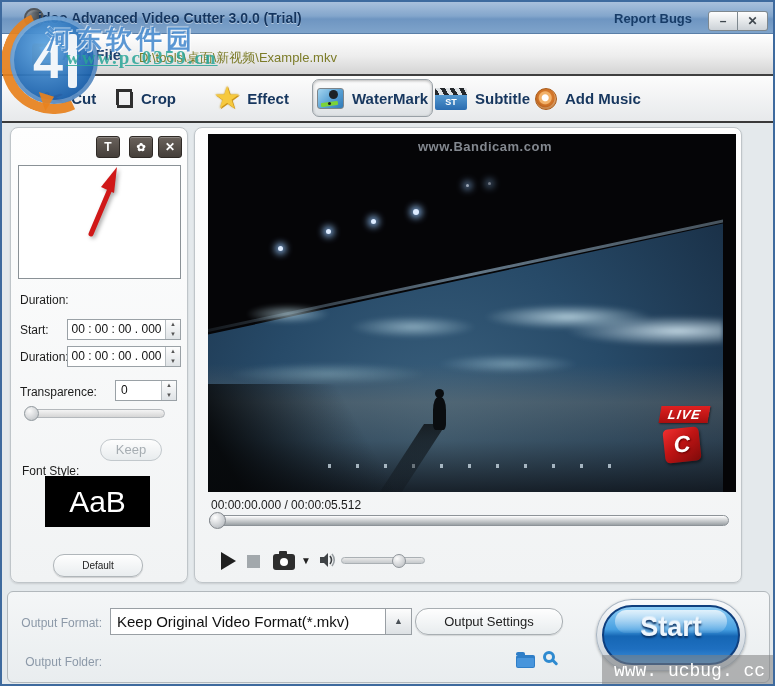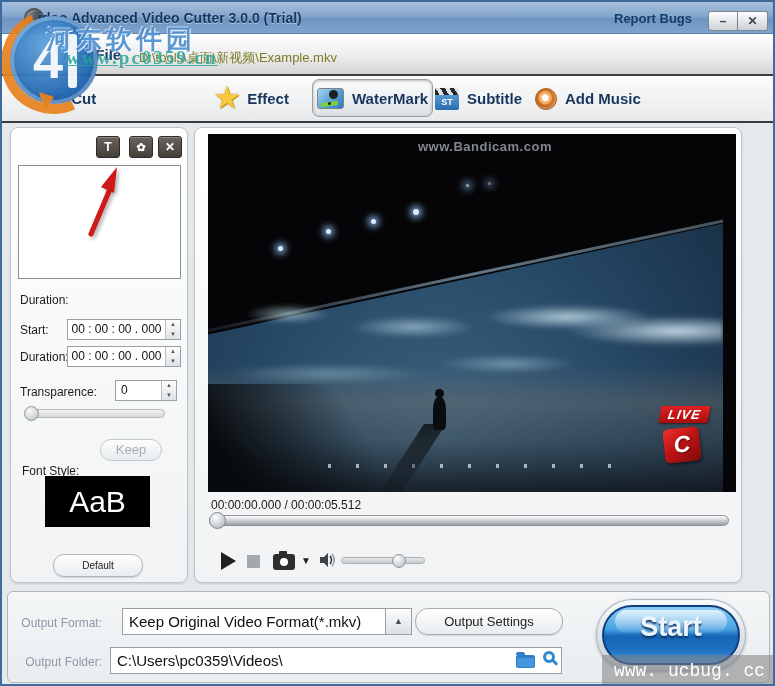--- a/index.html
+++ b/index.html
@@ -51,21 +51,21 @@
   .icon-crop::after{content:"";position:absolute;right:0;bottom:0;width:13px;height:13px;
     border:3px solid #2f2f2f;border-left:none;border-top:none;}
   .icon-effect{font-size:27px;color:#f6c93e;line-height:1;
     text-shadow:0 0 2px #b8860b,1px 1px 0 #d29a20;}
   .icon-wm{width:27px;height:21px;border:1px solid #7d858b;border-radius:3px;position:relative;
     background:linear-gradient(135deg,#a4d5f0 0%,#57a0d4 55%,#2f7ab8 100%);}
   .icon-wm::before{content:"";position:absolute;left:3px;bottom:2px;width:17px;height:4px;
     background:#7cd338;transform:rotate(-8deg);border-radius:1px;}
   .icon-wm::after{content:"";position:absolute;right:5px;top:1px;width:9px;height:9px;background:#1d2125;
     border-radius:50%;box-shadow:-4px 9px 0 -3px #1d2125;}
-  .icon-st{width:24px;height:22px;position:relative;}
+  .icon-st{width:32px;height:22px;position:relative;}
   .icon-st .clap{position:absolute;top:0;left:0;right:0;height:7px;border-radius:2px 2px 0 0;
     background:repeating-linear-gradient(60deg,#23272b 0 4px,#dfe3e6 4px 8px);}
   .icon-st .stbody{position:absolute;top:7px;left:0;right:0;bottom:0;border-radius:0 0 2px 2px;
     background:linear-gradient(#5599d0,#2a6cb0);color:#fff;font-size:9px;font-weight:bold;
     text-align:center;line-height:15px;}
   .icon-music{width:22px;height:22px;border-radius:50%;border:1px solid #a85a18;
     background:radial-gradient(circle at 46% 44%,#ffffff 0 3px,#f2b26a 4px 6px,#d4772a 7px 9px,#f0b478 10px);
     box-shadow:inset 0 -2px 3px rgba(120,50,0,.4);}
 
   
@@ -165,21 +165,21 @@
     background:linear-gradient(#e8e8e8,#c6cacd);border:1px solid #aab0b4;}
   #vol-thumb{position:absolute;left:50px;top:-4px;width:14px;height:14px;border-radius:50%;cursor:grab;
     background:radial-gradient(circle at 35% 30%,#fbfbfb,#b5b9bd);border:1px solid #8f959a;}
 
   
   #bottom-panel{position:absolute;left:5px;top:589px;width:763px;height:92px;border:1px solid #b2b8bc;border-radius:6px;
     background:linear-gradient(#f4f6f7,#e9edef);}
   .out-label{position:absolute;font-size:12px;color:#8c99a8;width:90px;text-align:right;white-space:nowrap;}
   #fmt-label{left:4px;top:24px;} #folder-label{left:4px;top:63px;}
   #fmt-combo{position:absolute;left:102px;top:16px;width:276px;height:27px;background:#fff;border:1px solid #999fa4;
-    font-size:15px;line-height:25px;padding-left:6px;color:#111;cursor:pointer;white-space:nowrap;overflow:hidden;margin-left:12px;}
+    font-size:15px;line-height:25px;padding-left:6px;color:#111;cursor:pointer;white-space:nowrap;overflow:hidden;}
   #fmt-arrow{position:absolute;left:377px;top:16px;width:27px;height:27px;border:1px solid #999fa4;cursor:pointer;
     background:linear-gradient(#fdfdfd,#dde1e4);text-align:center;line-height:25px;font-size:9px;color:#4a5056;}
   #settings-btn{position:absolute;left:407px;top:16px;width:148px;height:27px;border:1px solid #a8aeb2;border-radius:13px;
     background:linear-gradient(#fefefe,#e8ecee);font-size:13px;color:#222;text-align:center;line-height:25px;cursor:pointer;
     box-shadow:0 1px 1px rgba(0,0,0,.12);}
   #folder-field{position:absolute;left:102px;top:55px;width:452px;height:27px;background:#fff;border:1px solid #999fa4;
     font-size:15px;line-height:25px;padding-left:6px;color:#111;cursor:text;white-space:nowrap;overflow:hidden;}
   #folder-icon{position:absolute;left:508px;top:63px;width:19px;height:13px;background:#2e7ec8;border-radius:2px;cursor:pointer;}
   #folder-icon::before{content:"";position:absolute;left:0;top:-3px;width:9px;height:3px;background:#2e7ec8;border-radius:2px 2px 0 0;}
   #folder-icon::after{content:"";position:absolute;left:1px;top:3px;width:17px;height:9px;background:#4795dc;border-radius:1px;}
@@ -235,20 +235,24 @@
     <div class="addfile-icon"></div>
     <span class="addfile-label">Add File</span>
     <span class="filepath">D:\tools\桌面\新视频\Example.mkv</span>
   </div>
 
   <div class="toolbar">
     <div class="tool" id="tool-cut">
       <span class="icon-cut">✂</span>
       <span>Cut</span>
     </div>
+    <div class="tool" id="tool-crop">
+      <span class="icon-crop"></span>
+      <span>Crop</span>
+    </div>
     <div class="tool" id="tool-effect">
       <span class="icon-effect">★</span>
       <span>Effect</span>
     </div>
     <div class="tool" id="tool-watermark">
       <span class="icon-wm"></span>
       <span>WaterMark</span>
     </div>
     <div class="tool" id="tool-subtitle">
       <span class="icon-st">
@@ -347,21 +351,20 @@
       <div id="vol-thumb"></div>
     </div>
   </div>
 
   <div id="bottom-panel">
     <span class="out-label" id="fmt-label">Output Format:</span>
     <div id="fmt-combo">Keep Original Video Format(*.mkv)</div>
     <div id="fmt-arrow">▲</div>
     <div id="settings-btn">Output Settings</div>
     <span class="out-label" id="folder-label">Output Folder:</span>
-    <div id="folder-field">C:\Users\pc0359\Videos\</div>
     <div id="folder-icon"></div>
     <div id="search-icon"></div>
     <div id="start-btn">
       <div id="start-inner"></div>
       <div id="start-label">Start</div>
     </div>
   </div>
 
   <div id="wm-logo" class="wm-overlay">
     <div class="logo-swoosh"></div>

